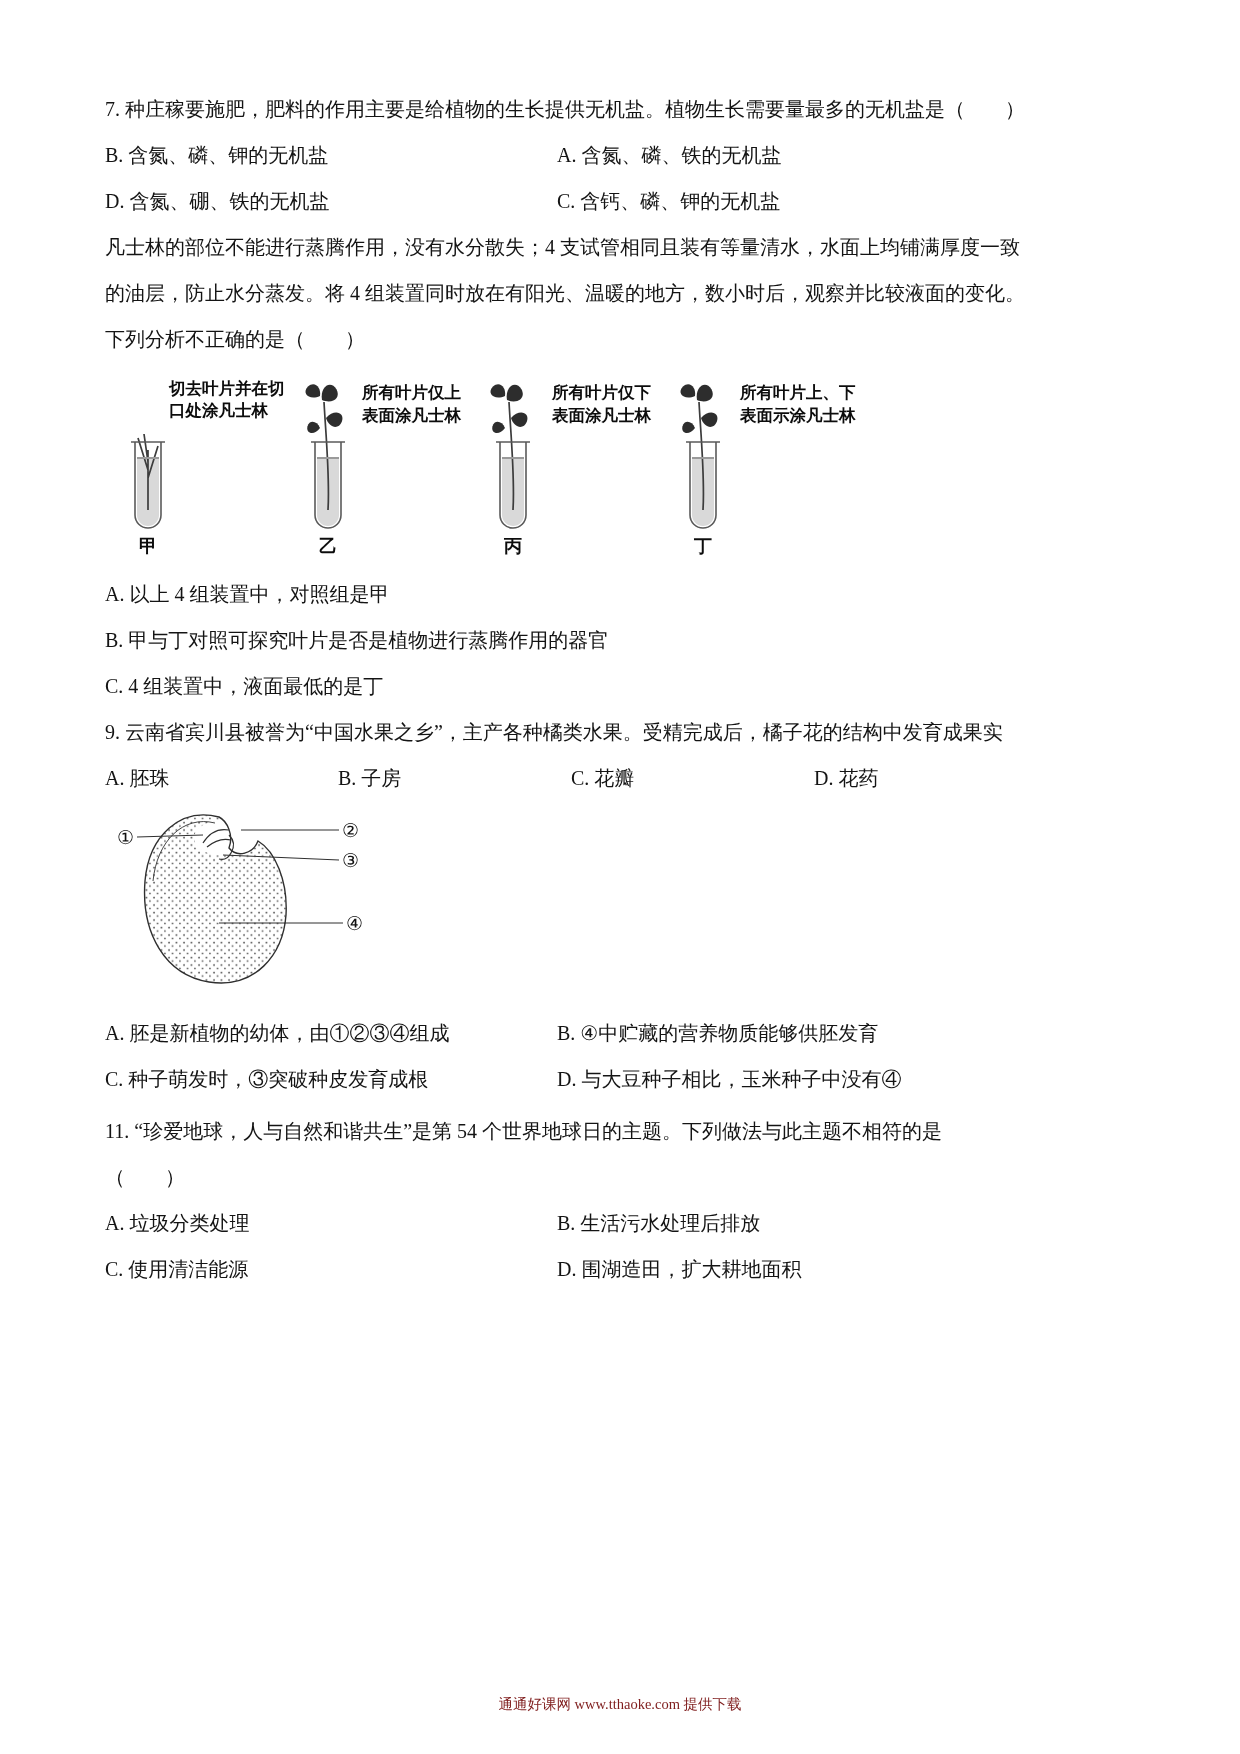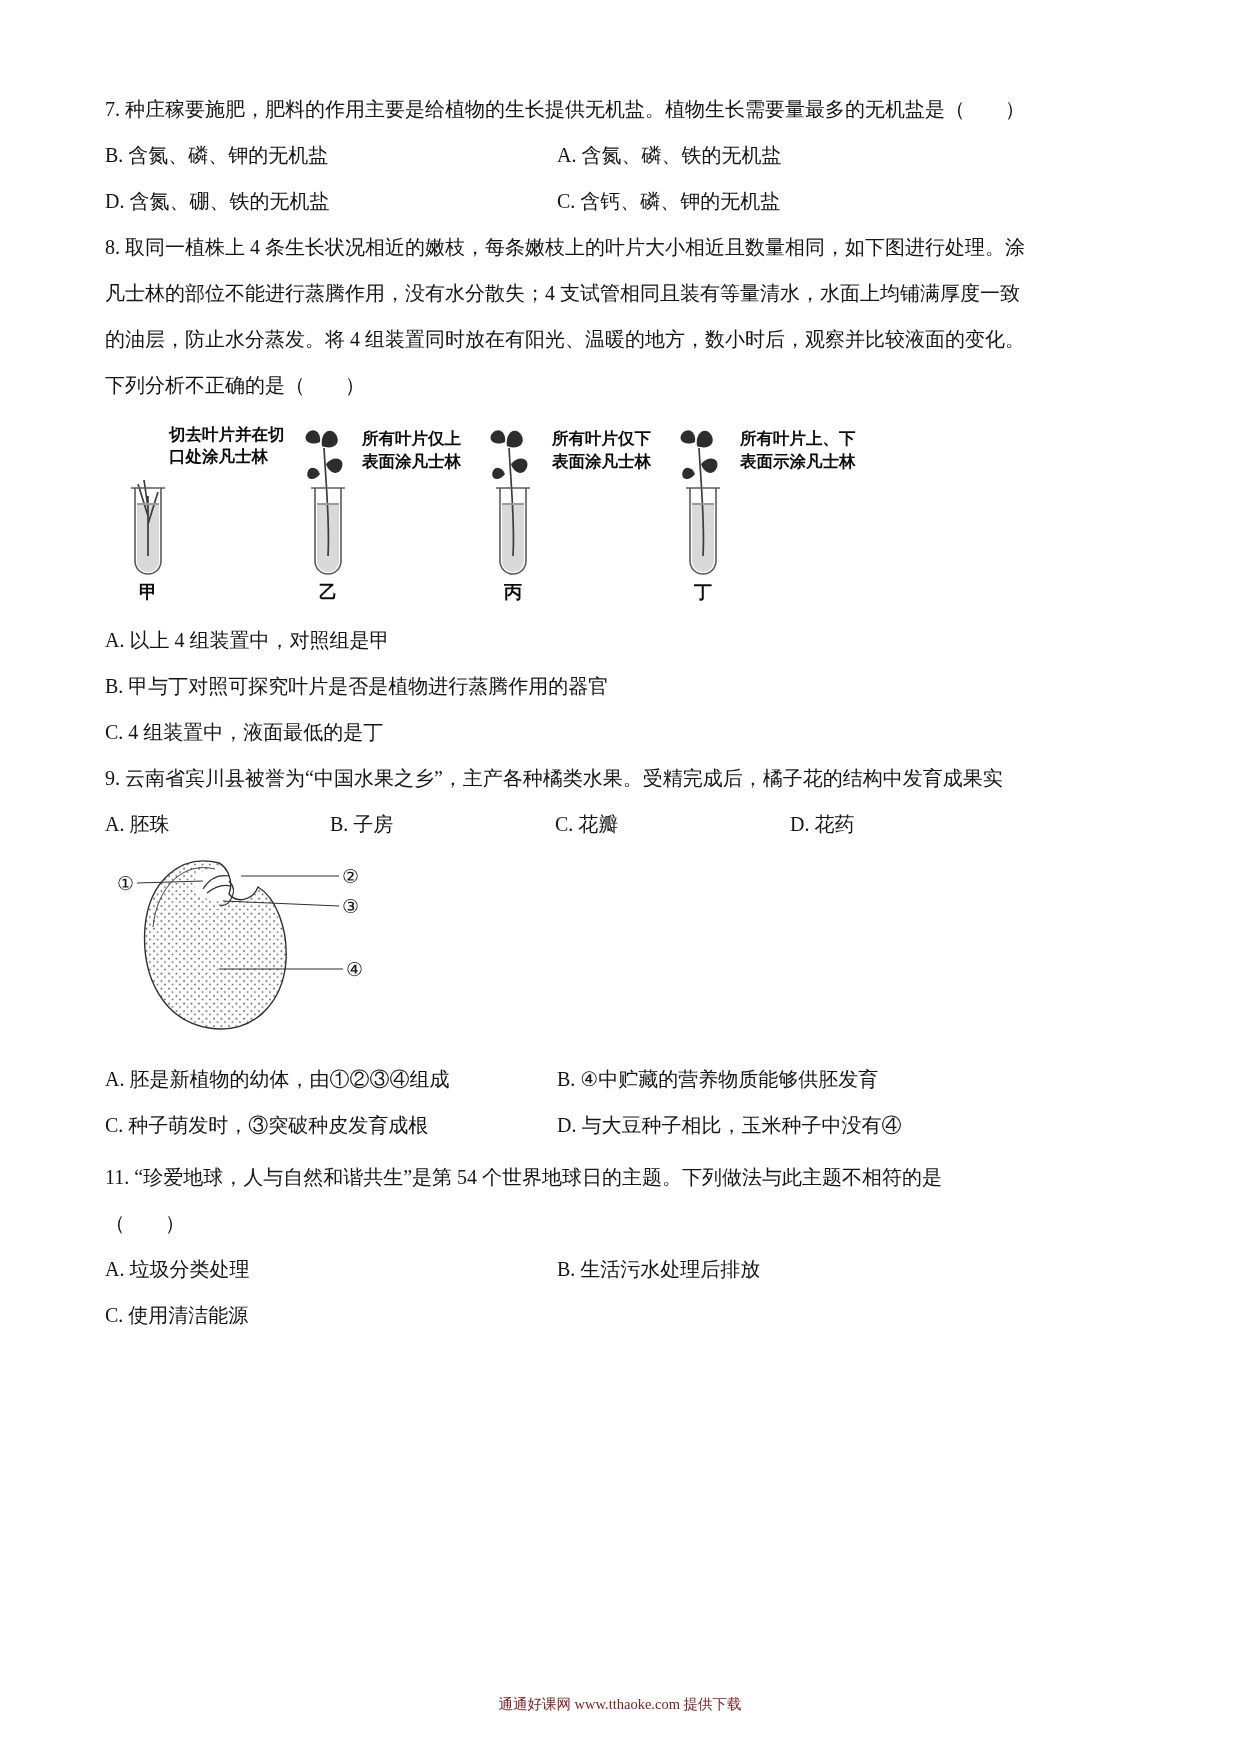--- a/index.html
+++ b/index.html
@@ -8,21 +8,21 @@
     width:1240px;height:1754px;
     background:#ffffff;
     box-sizing:border-box;
     padding:86px 150px 0 105px;
     font-family:"Liberation Serif","DejaVu Serif",serif;
     font-size:20px;
     color:#141414;
   }
   .line{margin:0;line-height:46px;}
   .opts-2col{display:grid;grid-template-columns:452px 1fr;}
-  .opts-4col{display:grid;grid-template-columns:225px 225px 235px 1fr;}
+  .opts-4col{display:grid;grid-template-columns:225px 225px 235px 1fr;gap:8px;}
   .fig8{margin:6px 0 8px 0;}
   .fig10{margin:4px 0 10px 2px;}
   .q11{margin-top:6px;}
 
   
   .fig8-svg .tube{fill:none;stroke:#5a5a5a;stroke-width:1.6;}
   .fig8-svg .water{fill:#d9d9d9;stroke:none;}
   .fig8-svg .oil{stroke:#9a9a9a;stroke-width:2;}
   .fig8-svg .stem{fill:none;stroke:#3c3c3c;stroke-width:1.7;}
   .fig8-svg use{fill:#2d2d2d;}
@@ -52,21 +52,20 @@
     <p class="line">7. 种庄稼要施肥，肥料的作用主要是给植物的生长提供无机盐。植物生长需要量最多的无机盐是（　　）</p>
     <div class="opts-2col">
       <p class="line">B. 含氮、磷、钾的无机盐</p>
       <p class="line">A. 含氮、磷、铁的无机盐</p>
       <p class="line">D. 含氮、硼、铁的无机盐</p>
       <p class="line">C. 含钙、磷、钾的无机盐</p>
     </div>
   </section>
 
   <section>
-    <p class="line">8. 取同一植株上 4 条生长状况相近的嫩枝，每条嫩枝上的叶片大小相近且数量相同，如下图进行处理。涂</p>
     <p class="line">凡士林的部位不能进行蒸腾作用，没有水分散失；4 支试管相同且装有等量清水，水面上均铺满厚度一致</p>
     <p class="line">的油层，防止水分蒸发。将 4 组装置同时放在有阳光、温暖的地方，数小时后，观察并比较液面的变化。</p>
     <p class="line">下列分析不正确的是（　　）</p>
 
     <div class="fig8">
       <svg class="fig8-svg" viewBox="0 0 820 190" width="820" height="190">
         <defs>
           <path id="leaf" d="M0,0 C7,-12 20,-10 18,1 C16,11 5,10 0,0 Z"></path>
         </defs>
 
@@ -183,17 +182,18 @@
     </div>
   </section>
 
   <section class="q11">
     <p class="line">11. “珍爱地球，人与自然和谐共生”是第 54 个世界地球日的主题。下列做法与此主题不相符的是</p>
     <p class="line">（　　）</p>
     <div class="opts-2col">
       <p class="line">A. 垃圾分类处理</p>
       <p class="line">B. 生活污水处理后排放</p>
       <p class="line">C. 使用清洁能源</p>
+      <p class="line">D. 围湖造田，扩大耕地面积</p>
     </div>
   </section>
 
   <div class="footer">通通好课网  www.tthaoke.com 提供下载</div>
 </div>
 
 </body></html>

